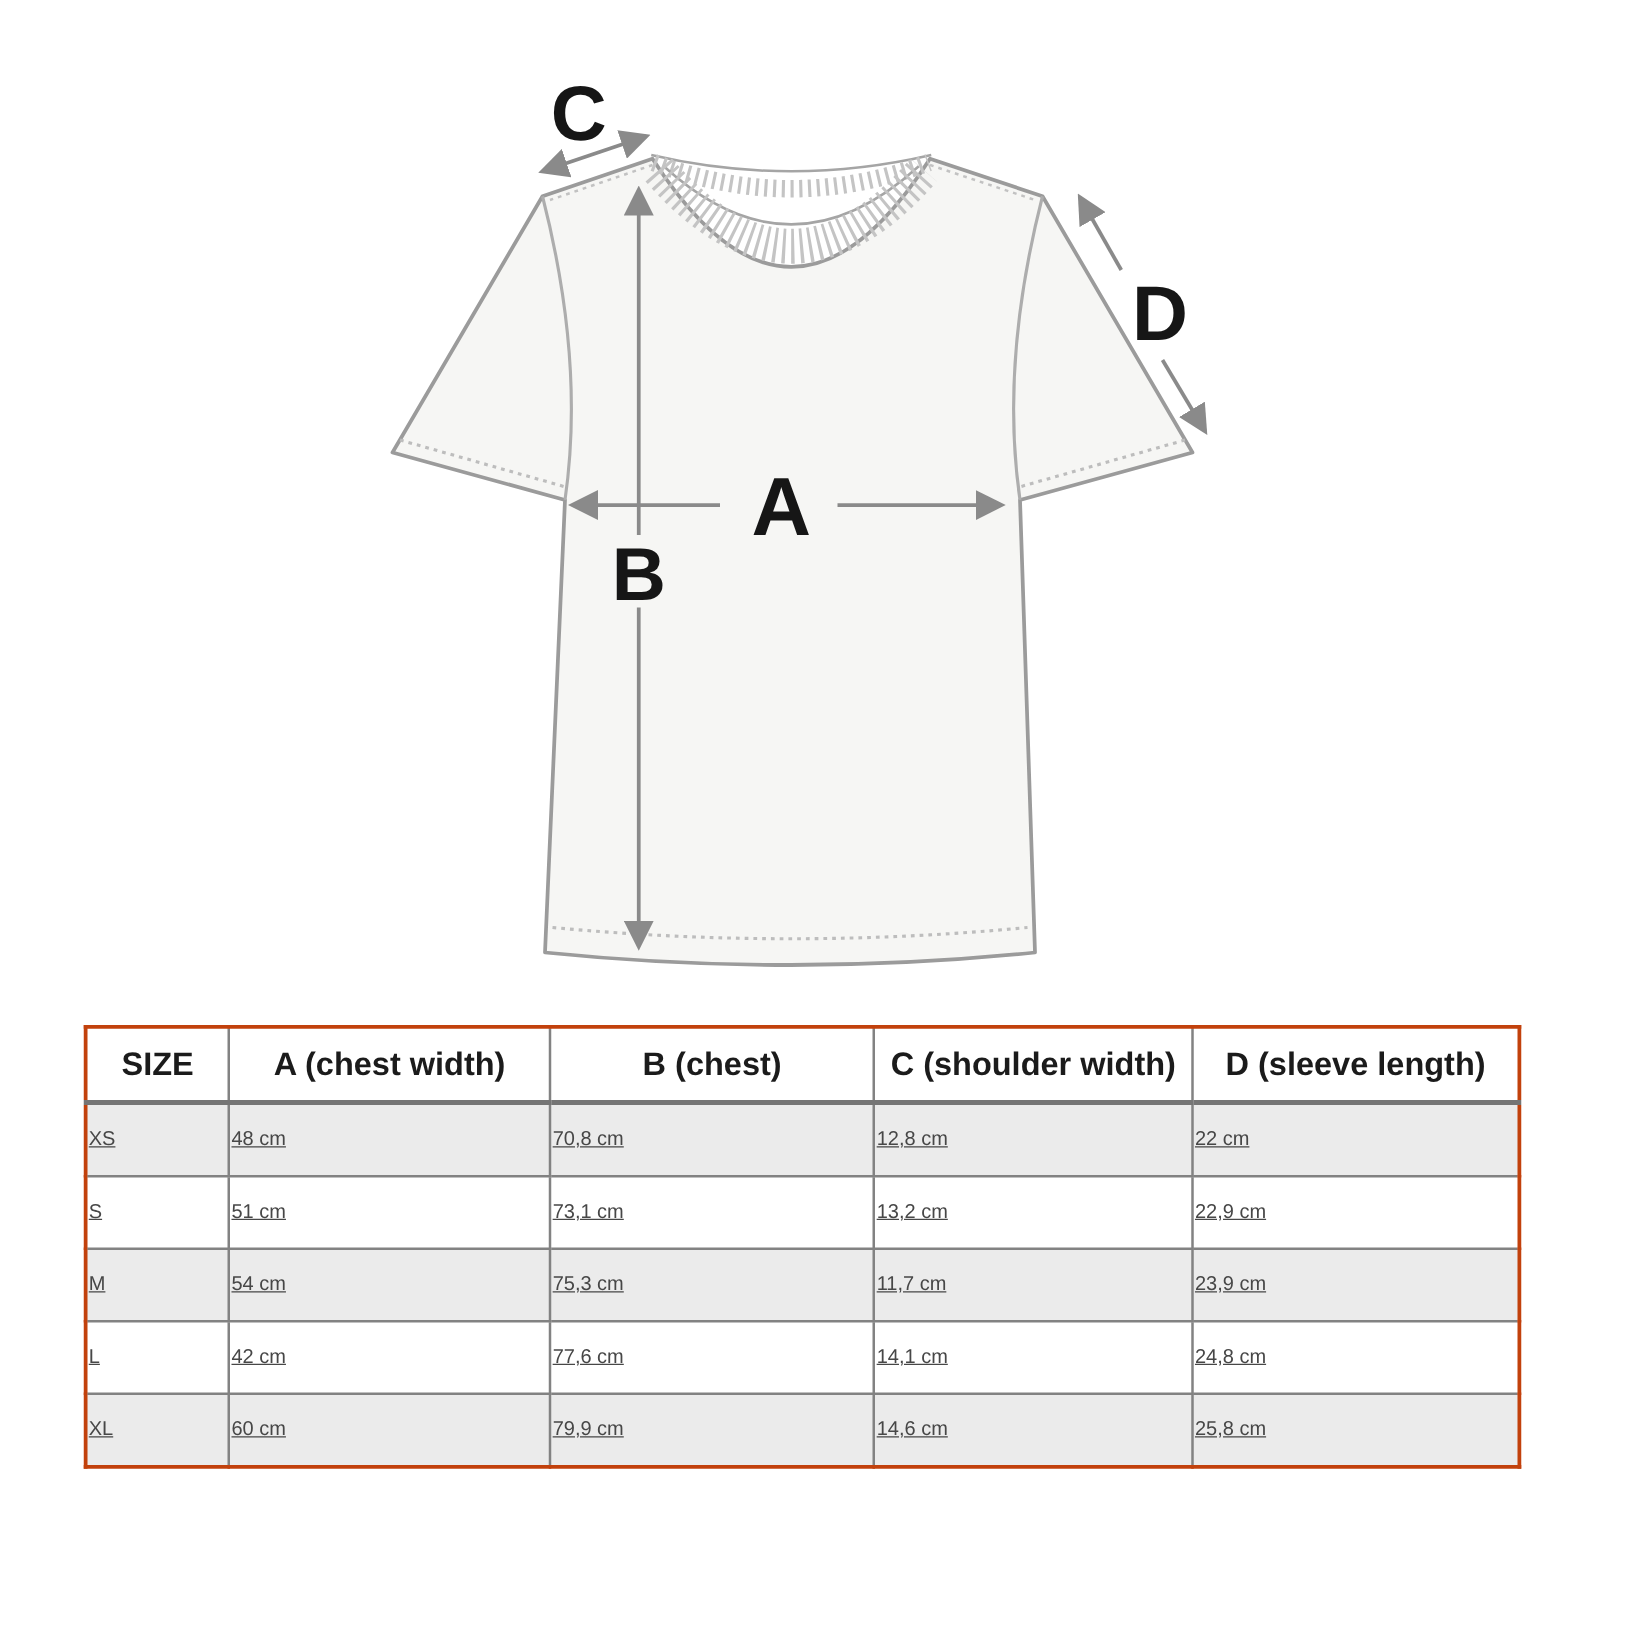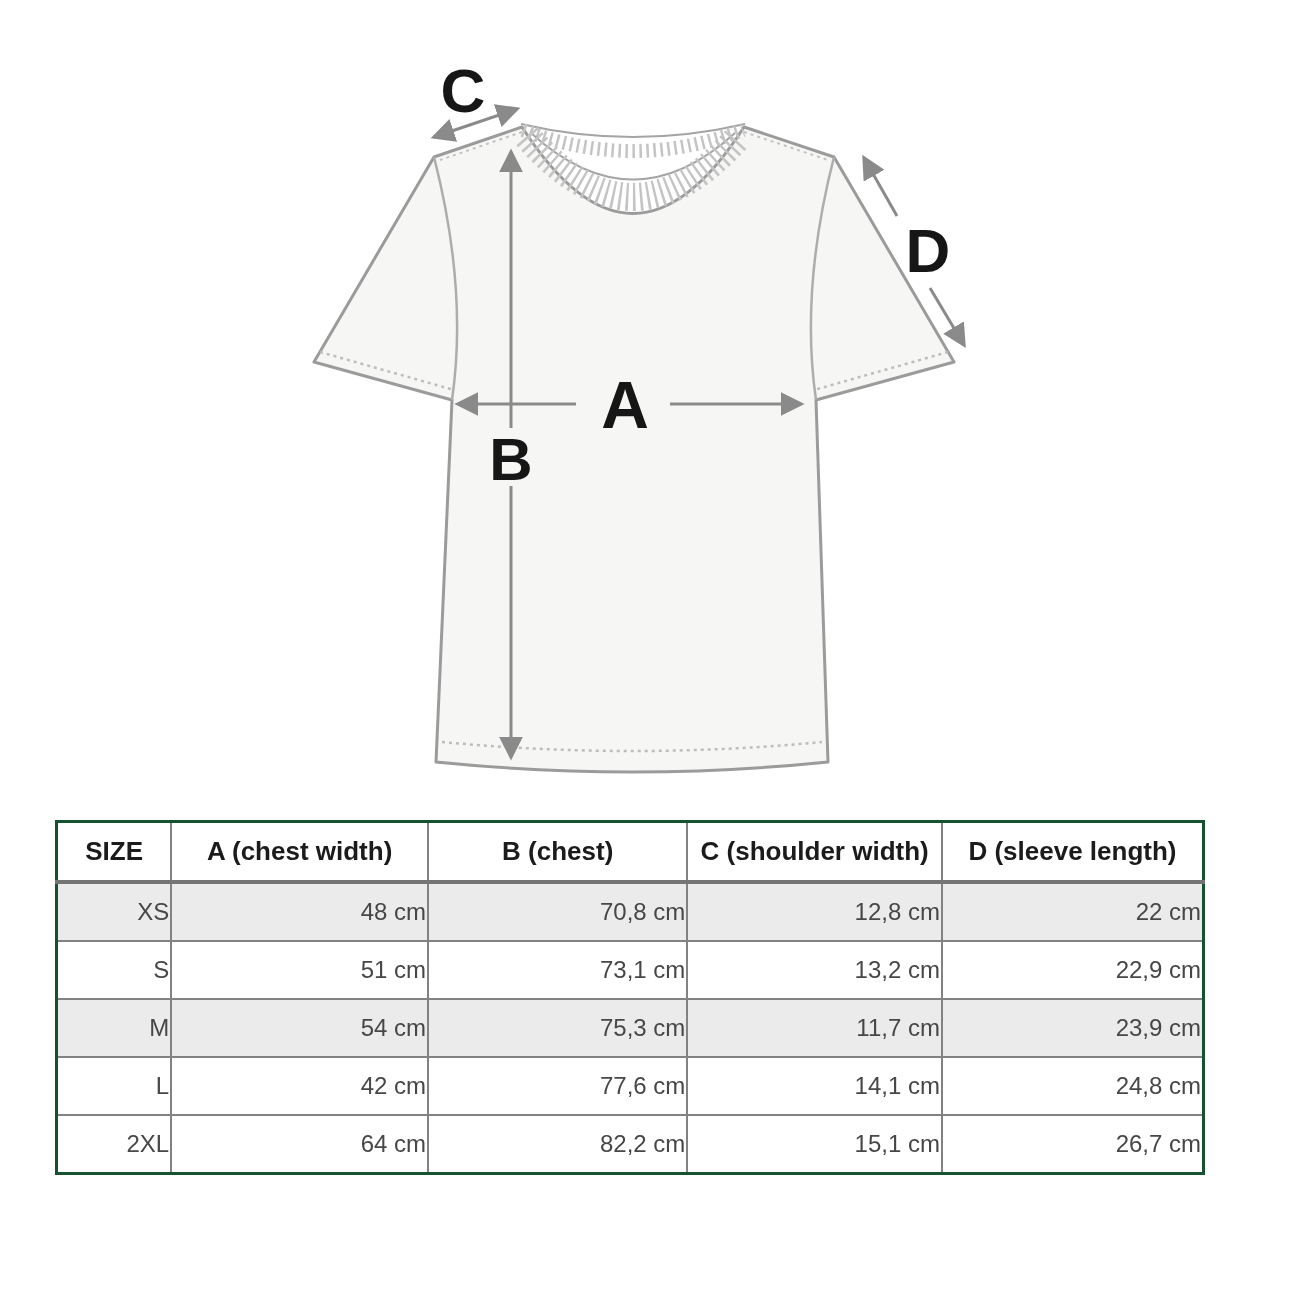--- a/index.html
+++ b/index.html
@@ -1,25 +1,25 @@
 <!DOCTYPE html>
 <html><head>
 <meta charset="utf-8">
 <style>
   html,body{margin:0;padding:0;background:#ffffff;}
   body{width:1300px;height:1300px;position:relative;font-family:"Liberation Sans",sans-serif;}
   .diagram-wrap{position:absolute;left:0;top:0;width:1300px;height:810px;}
   .dim-label{font-family:"Liberation Sans",sans-serif;font-weight:bold;fill:#161616;}
   .size-table-wrap{position:absolute;left:55px;top:820px;width:1150px;}
   table.size-table{width:100%;border-collapse:collapse;table-layout:fixed;
-    border:3px solid #14532d;background:#ffffff;}
+    border:3px solid #c2410c;background:#ffffff;margin-left:12px;}
   table.size-table th{font-size:26px;font-weight:bold;color:#1b1b1b;background:#ffffff;
     height:55px;border:2px solid #828282;border-bottom:4px solid #757575;text-align:center;}
-  table.size-table td{font-size:24px;color:#474747;height:54px;border:2px solid #828282;
-    text-align:right;background:#ffffff;}
+  table.size-table td{font-size:16px;color:#474747;height:54px;border:2px solid #828282;
+    text-align:left;background:#ffffff;text-decoration:underline;}
   table.size-table tr.odd td{background:#ebebeb;}
   col.c-size{width:10%;} col.c-a{width:22.4%;} col.c-b{width:22.6%;}
   col.c-c{width:22.2%;} col.c-d{width:22.8%;}
 </style>
 </head>
 <body>
 
 <div class="diagram-wrap">
   <svg width="1300" height="810" viewBox="0 0 1300 810">
     <defs>
@@ -104,22 +104,22 @@
         <td>11,7 cm</td>
         <td>23,9 cm</td>
       </tr>
       <tr>
         <td>L</td>
         <td>42 cm</td>
         <td>77,6 cm</td>
         <td>14,1 cm</td>
         <td>24,8 cm</td>
       </tr>
-      <tr>
-        <td>2XL</td>
-        <td>64 cm</td>
-        <td>82,2 cm</td>
-        <td>15,1 cm</td>
-        <td>26,7 cm</td>
+      <tr class="odd">
+        <td>XL</td>
+        <td>60 cm</td>
+        <td>79,9 cm</td>
+        <td>14,6 cm</td>
+        <td>25,8 cm</td>
       </tr>
     </tbody>
   </table>
 </div>
 
 </body></html>

